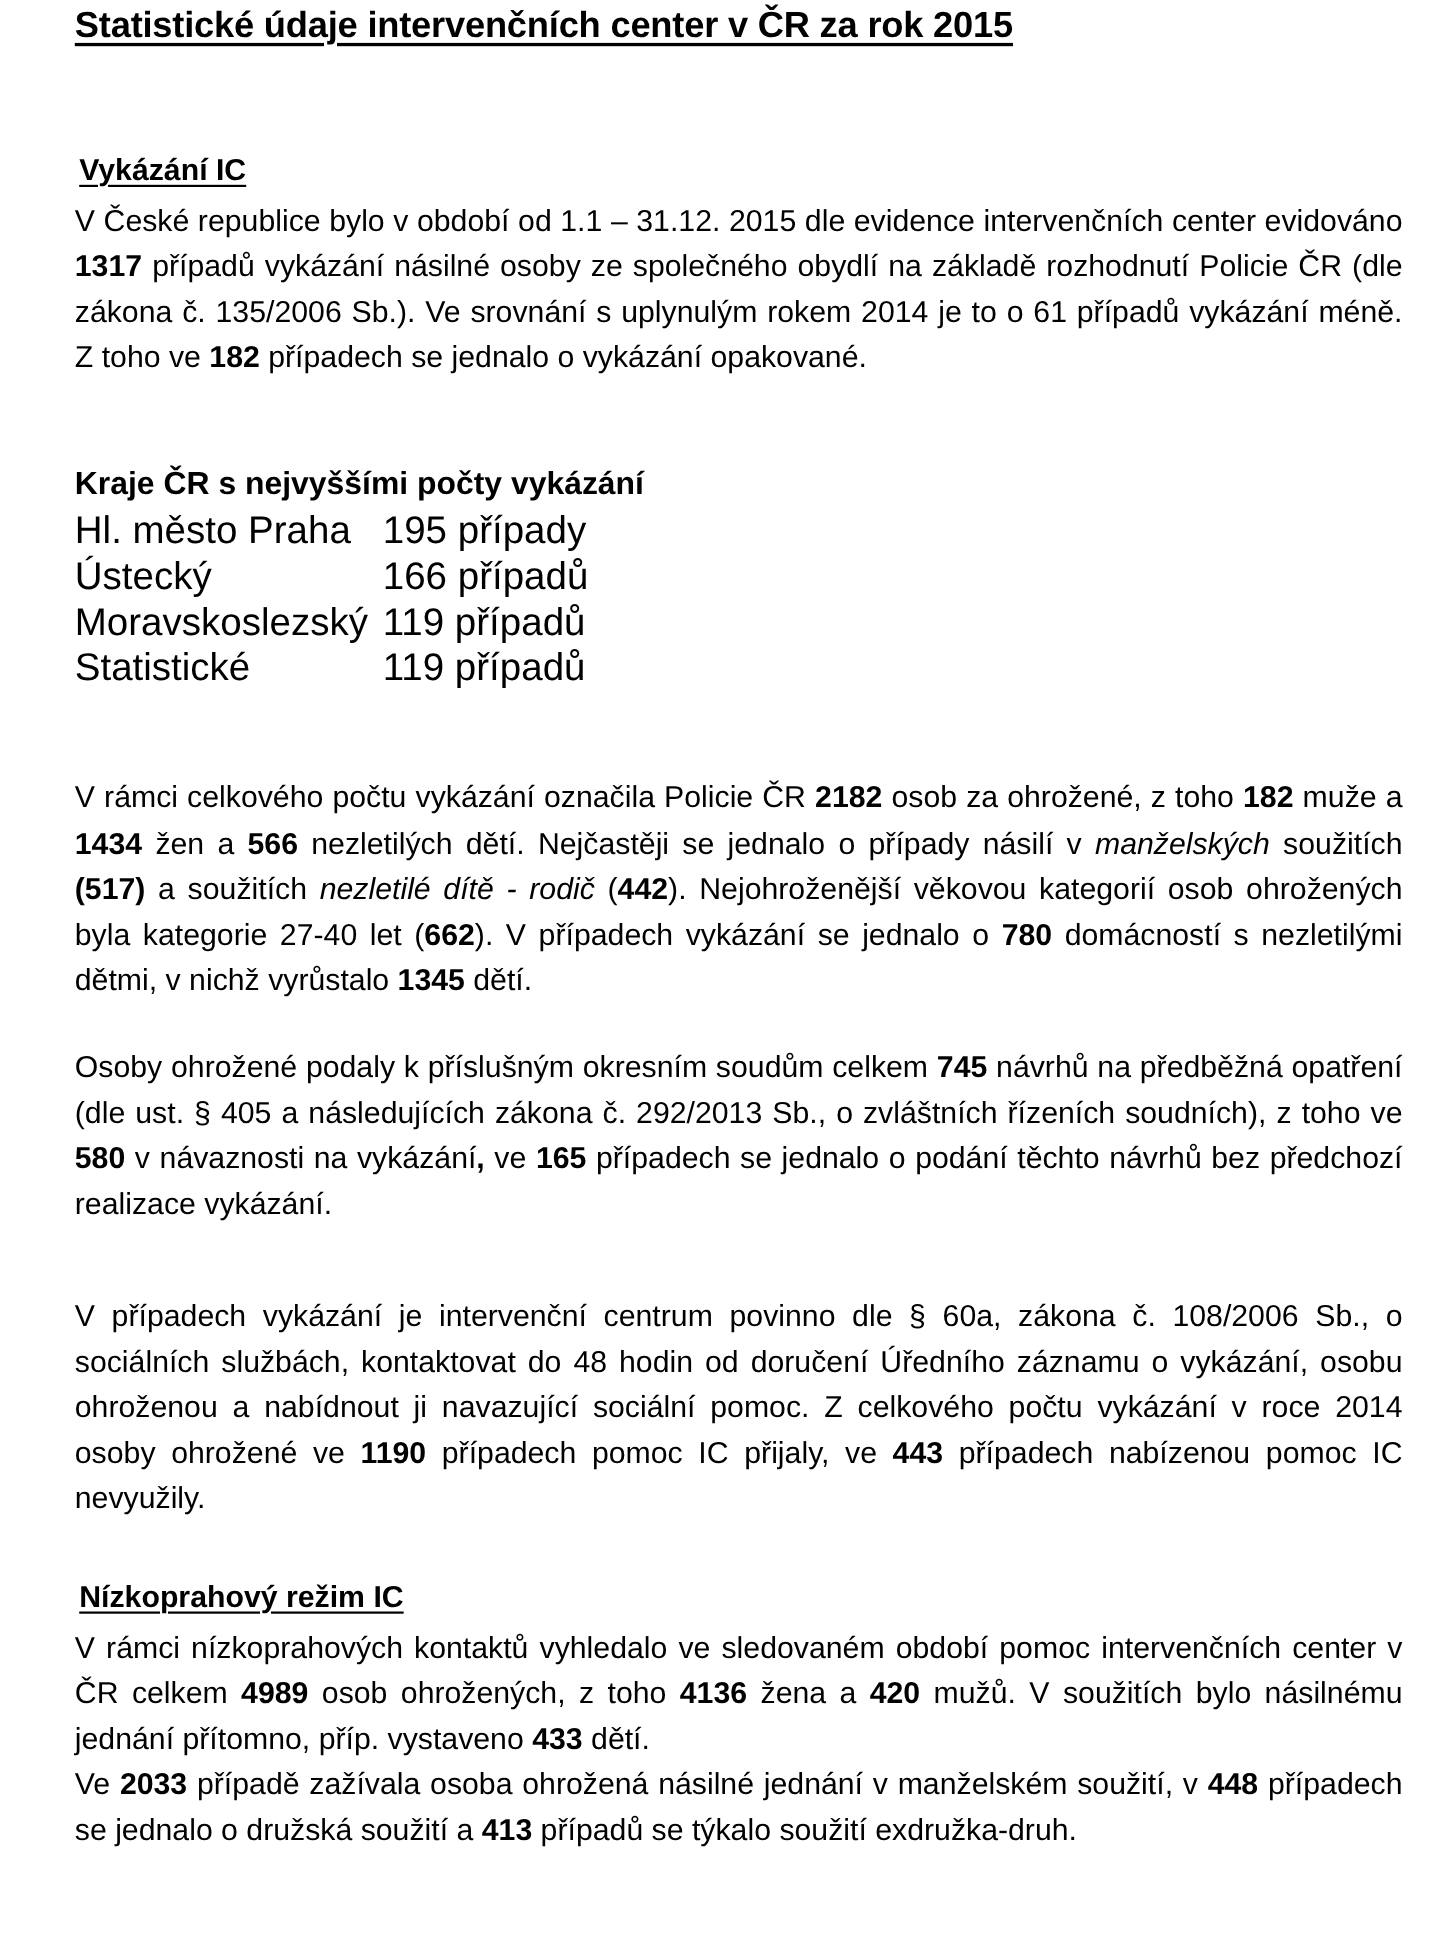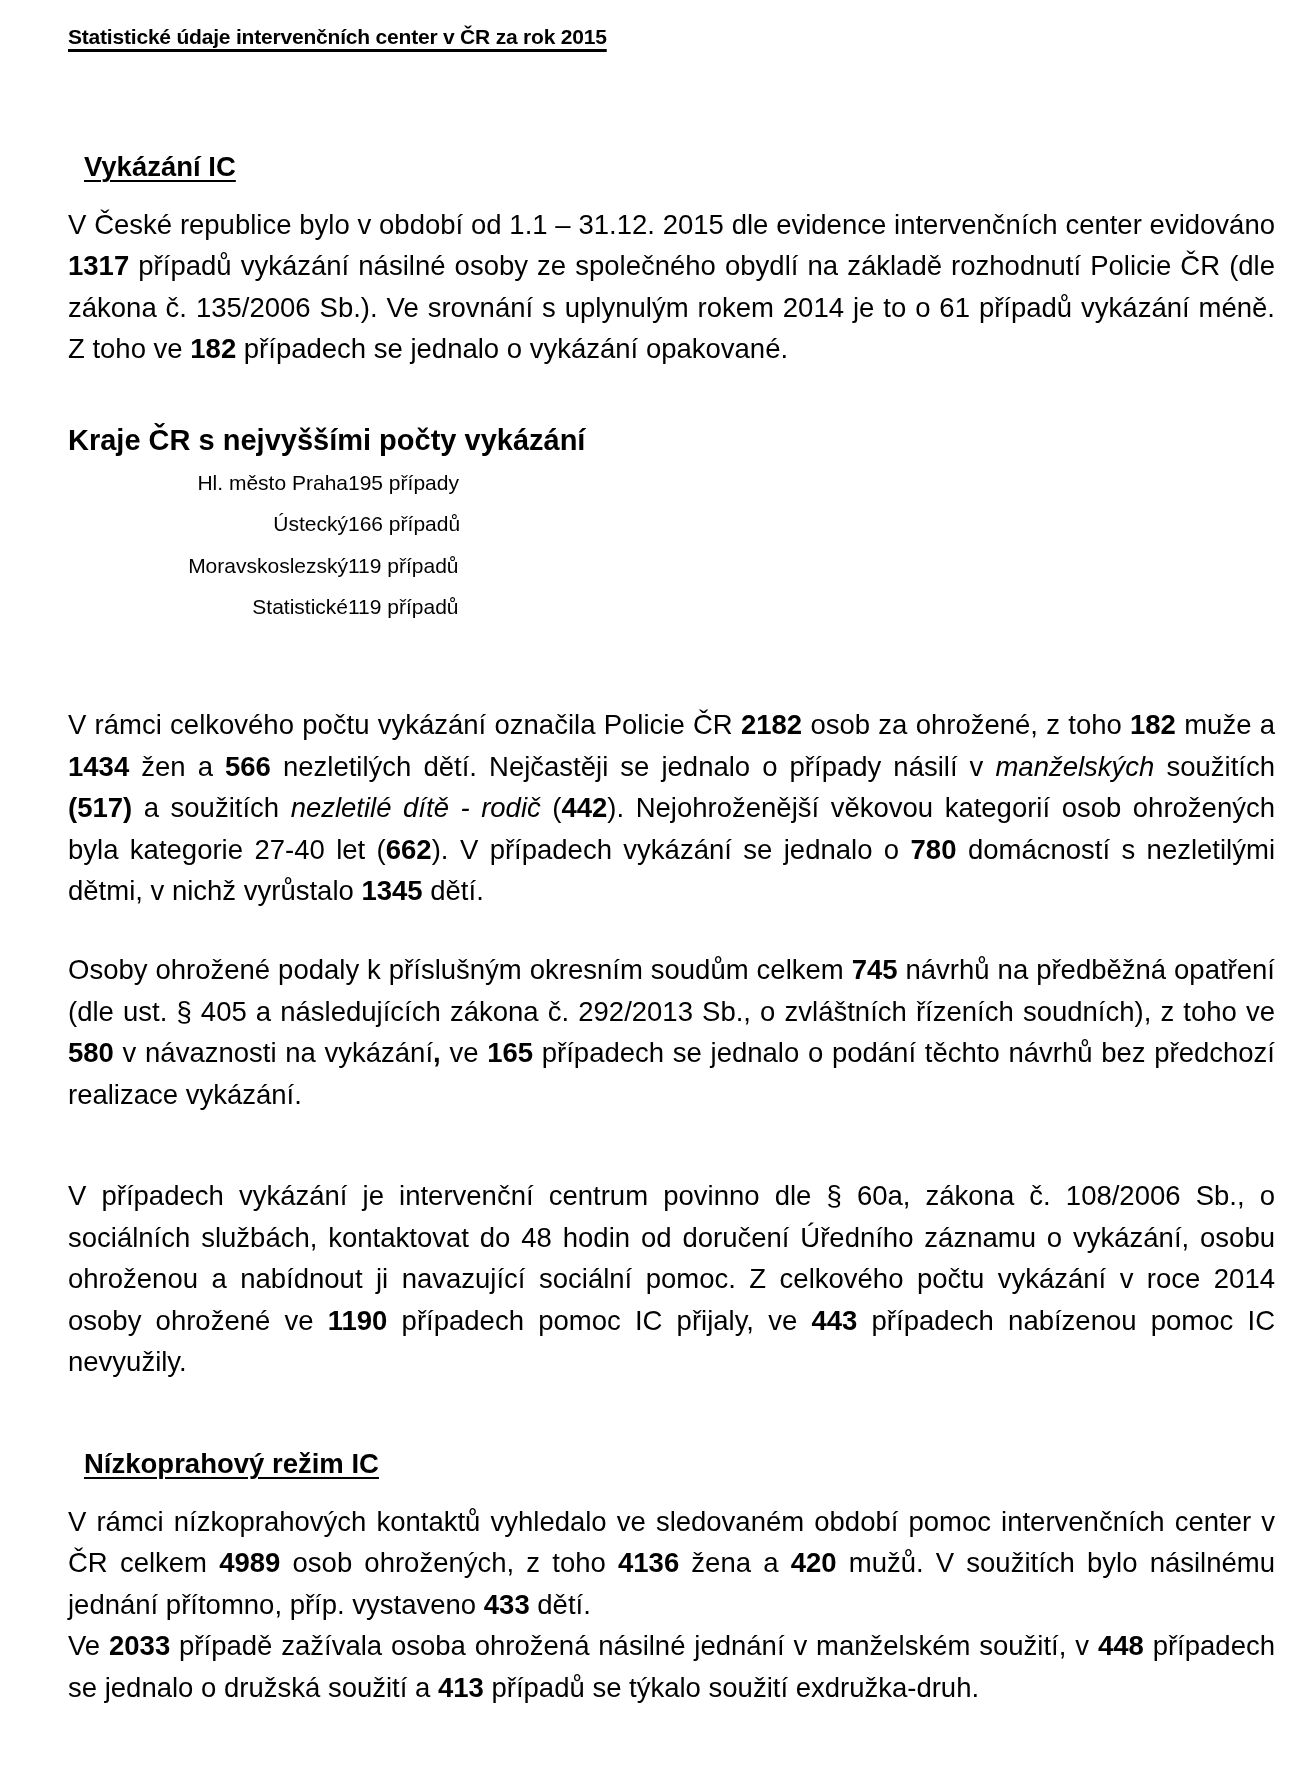--- a/index.html
+++ b/index.html
@@ -1,28 +1,28 @@
 <!DOCTYPE html>
 <html><head>
 <meta charset="utf-8">
 <style>
   html, body { margin: 0; padding: 0; background: #ffffff; }
   body { width: 1310px; height: 1780px; overflow: hidden; position: relative;
          font-family: "Liberation Sans", sans-serif; color: #000; }
   .page { position: absolute; left: 68px; top: 0; width: 1207px; }
-  .title { position: absolute; top: 25px; left: 0; font-size: 21px; font-weight: bold;
+  .title { position: absolute; top: 4px; left: 0; font-size: 33px; font-weight: bold;
            text-decoration: underline; text-decoration-thickness: 3px; text-underline-offset: 5px;
            white-space: nowrap; letter-spacing: -0.2px; }
   .sec-head { font-size: 27.5px; font-weight: bold; text-decoration: underline;
-              text-decoration-thickness: 2px; text-underline-offset: 4px; line-height: 41.5px; margin: 16px; }
+              text-decoration-thickness: 2px; text-underline-offset: 4px; line-height: 41.5px; margin: 4px; }
   .sub-head { font-size: 29px; font-weight: bold; line-height: 41.5px; margin: 0; }
   .para { font-size: 27.5px; line-height: 41.5px; text-align: justify; margin: 0; }
   .para.last-left { text-align-last: left; }
   .block { position: absolute; left: 0; width: 1207px; }
-  .region-row { display: flex; font-size: 21px; line-height: 41.5px; text-align: right; }
+  .region-row { display: flex; font-size: 35px; line-height: 41.5px; }
   .region-name { width: 280px; }
   b { font-weight: bold; }
   i { font-style: italic; }
 </style>
 </head>
 <body>
 
 <div class="page">
   <div class="title">Statistické údaje intervenčních center v ČR za rok 2015</div>
 

